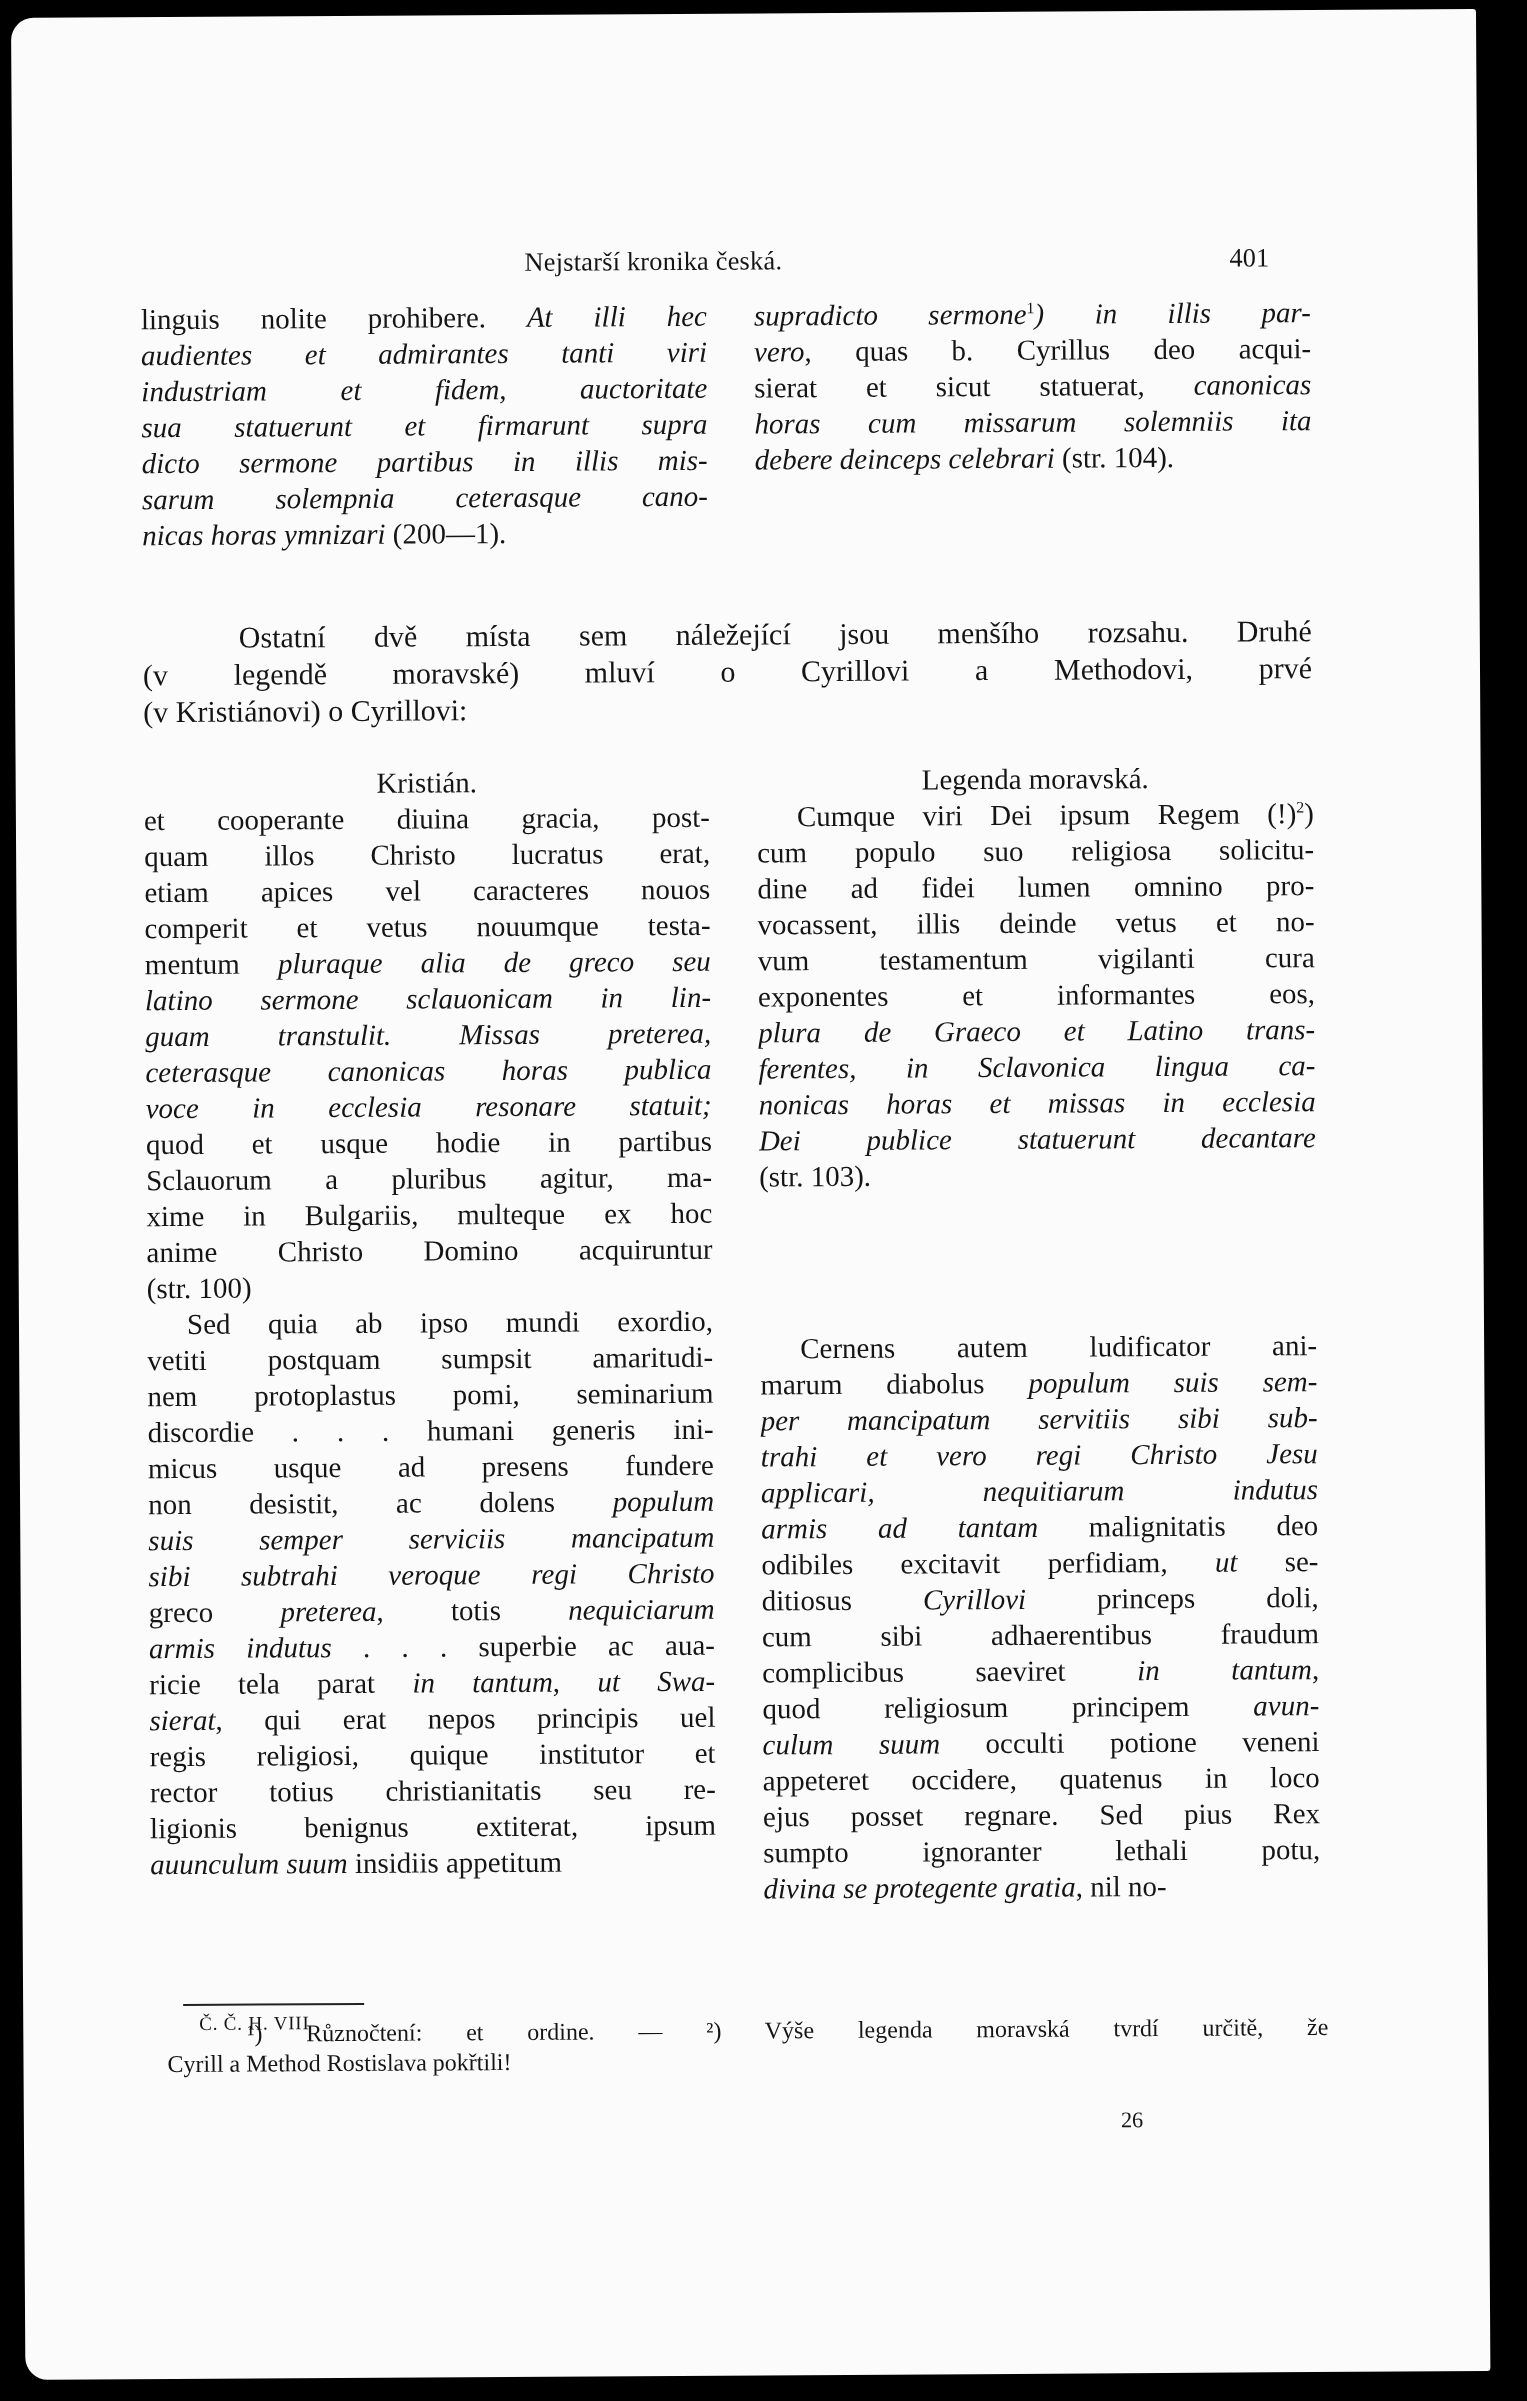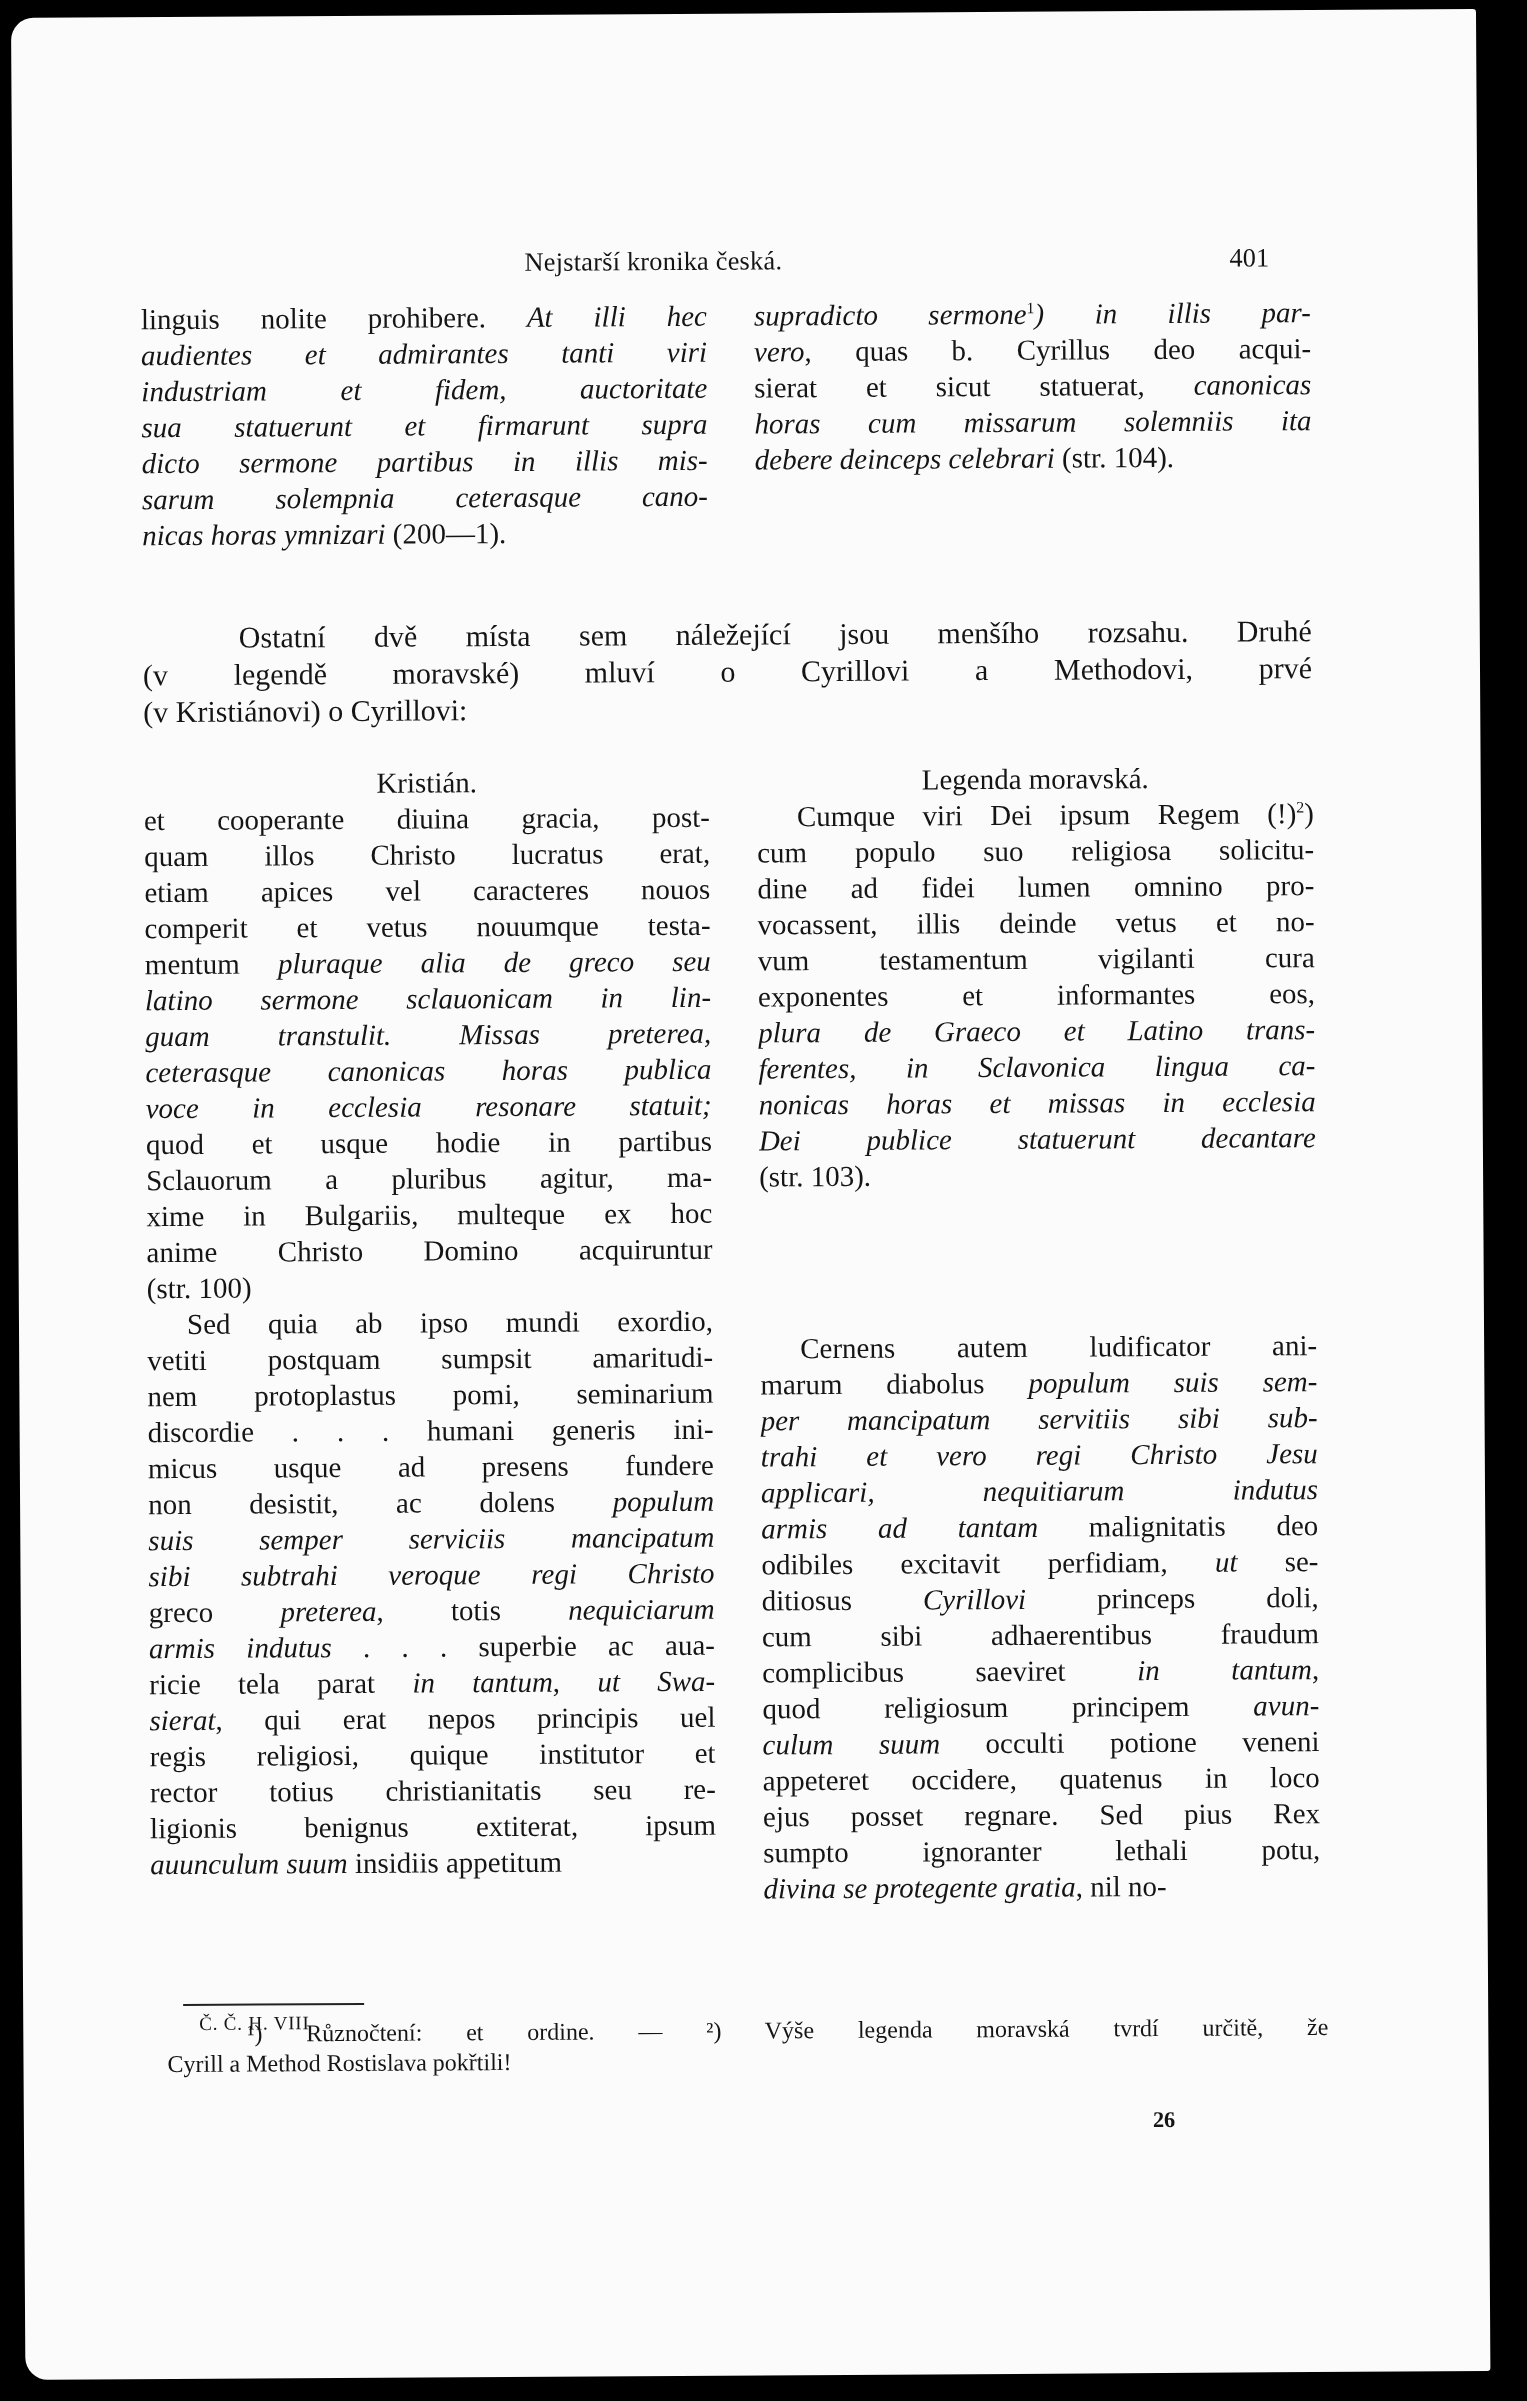--- a/index.html
+++ b/index.html
@@ -72,21 +72,21 @@
   .footnotes .fn-line1 { display: block; padding-left: 80px; text-align-last: justify; text-align: justify; white-space: nowrap; }
   .footnotes .fn-line2 { display: block; }
   .signature {
     position: absolute;
     top: 1996px; left: 176px;
     font-size: 19px; letter-spacing: 0.8px;
   }
   .sheet-number {
     position: absolute;
     top: 2096px; left: 1097px;
-    font-size: 22.4px; font-weight: bold; margin-left: 32px;
+    font-size: 22.4px; font-weight: normal;
   }
   sup { font-size: 0.55em; vertical-align: super; line-height: 0; }
 </style>
 </head>
 <body>
 
 <div class="page">
   <div class="content">
 
     <div class="running-head">Nejstarší kronika česká.</div>

